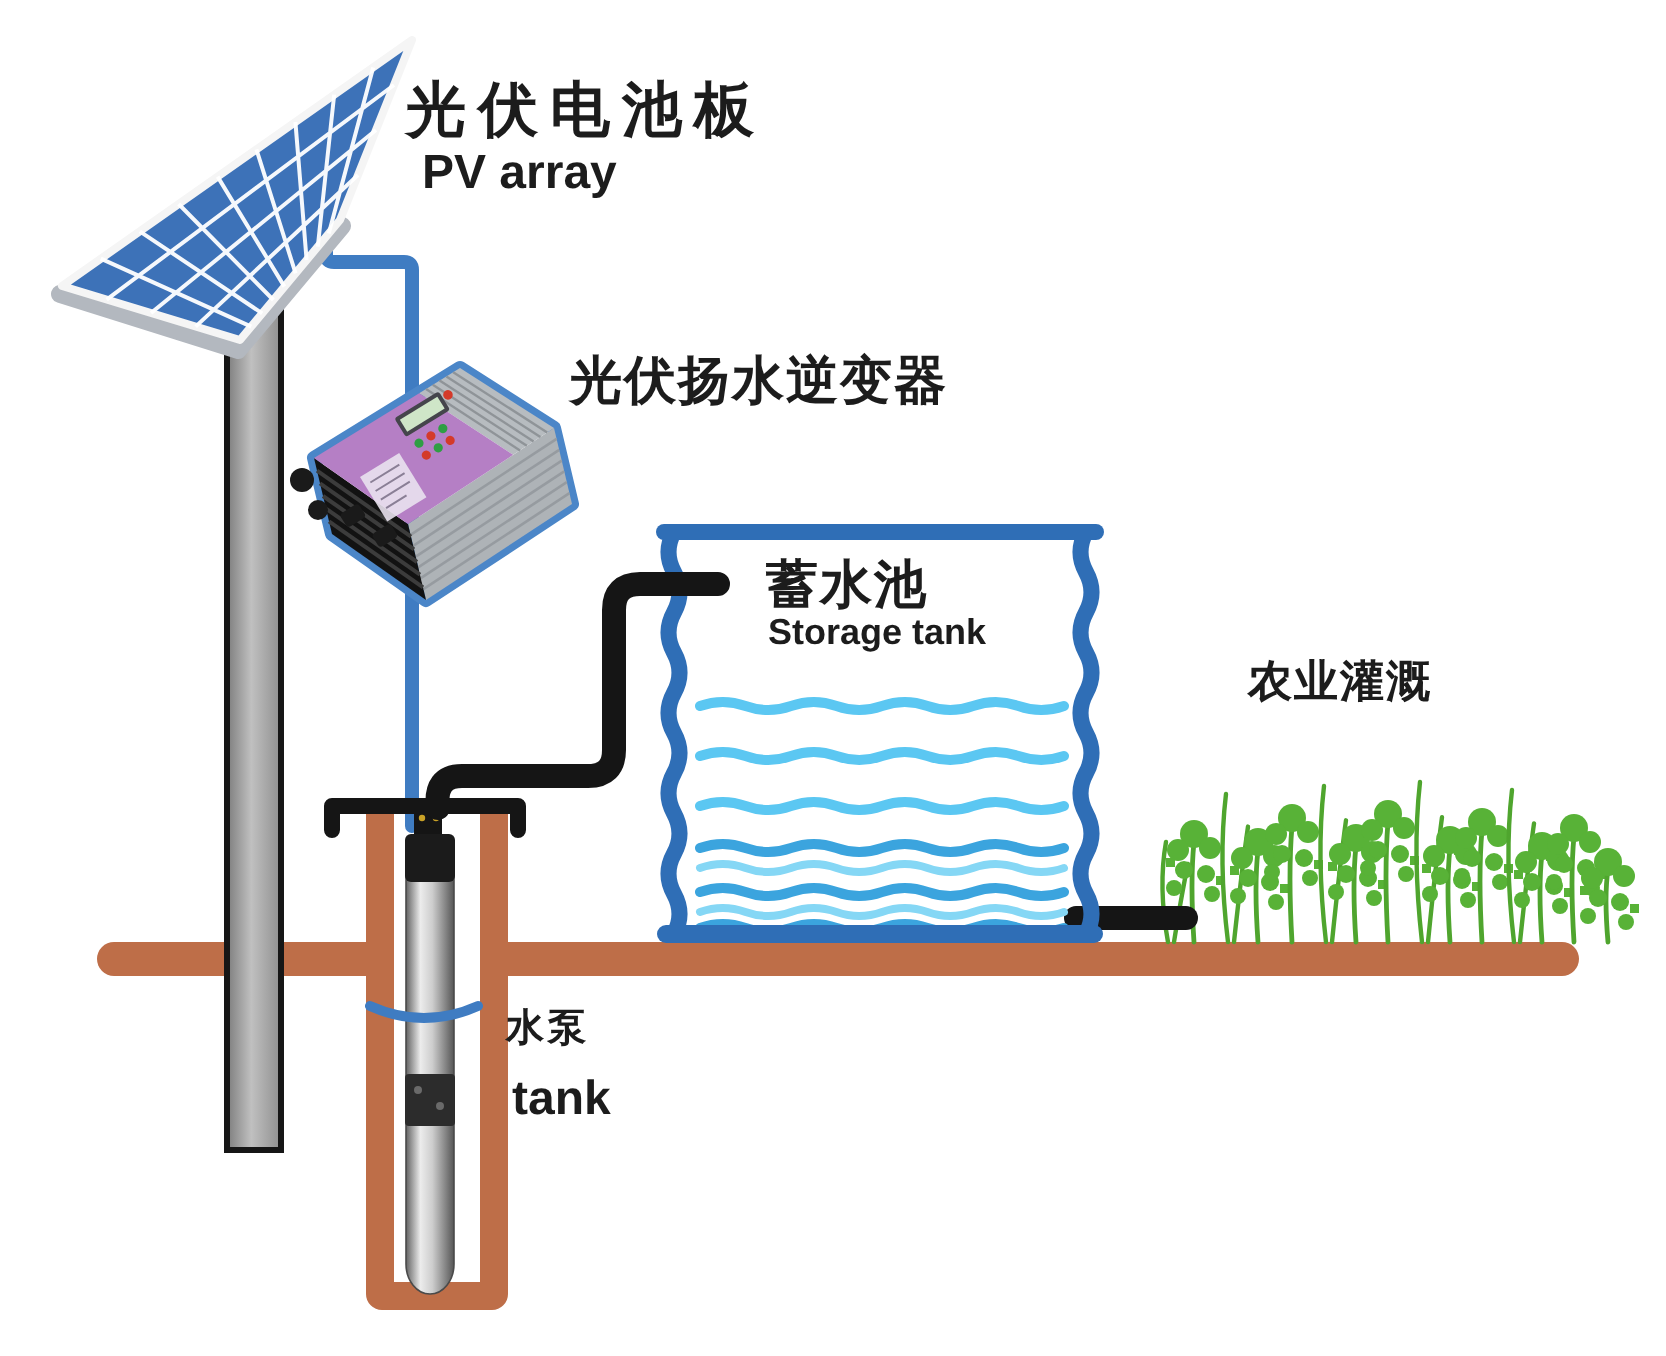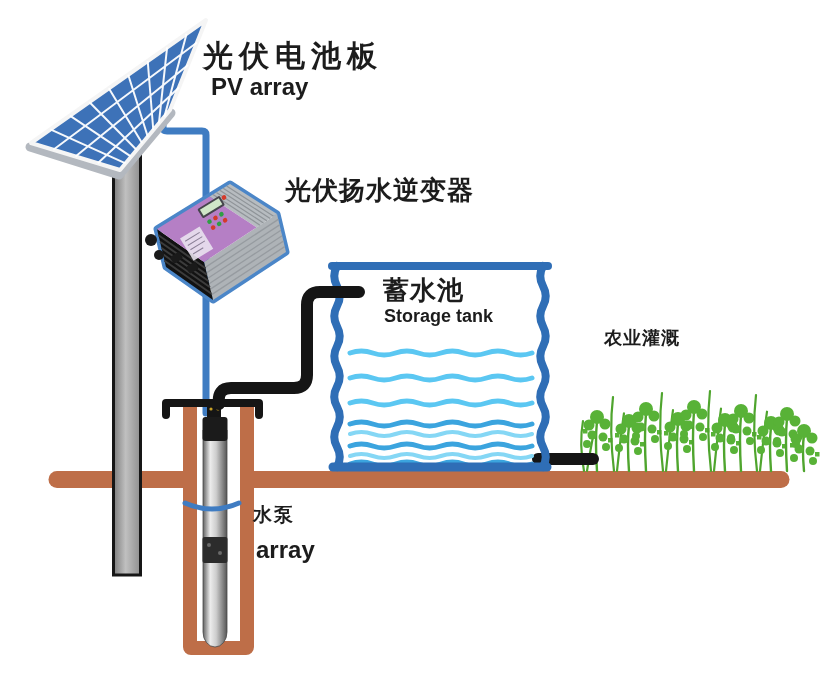--- a/index.html
+++ b/index.html
@@ -6,23 +6,23 @@
   .stage{
     position:relative;width:833px;height:678px;background:#ffffff;overflow:hidden;
     font-family:"Liberation Sans","DejaVu Sans",sans-serif;
   }
   .stage svg{position:absolute;left:0;top:0;}
   .lbl{position:absolute;font-weight:bold;color:#1c1c1c;white-space:nowrap;line-height:1.05;}
   .lbl-pv-zh{left:203px;top:40px;font-size:30px;letter-spacing:6px;}
   .lbl-pv-en{left:211px;top:74px;font-size:24px;}
   .lbl-inv-zh{left:285px;top:177px;font-size:26px;letter-spacing:1px;}
   .lbl-inv-en{left:286px;top:205px;font-size:22px;}
-  .lbl-tank-zh{left:383px;top:279px;font-size:26px;letter-spacing:1px;font-family:Liberation Mono, monospace;}
+  .lbl-tank-zh{left:383px;top:279px;font-size:26px;letter-spacing:1px;}
   .lbl-tank-en{left:384px;top:307px;font-size:18px;}
-  .lbl-irr-zh{left:604px;top:329px;font-size:18px;letter-spacing:1px;}
+  .lbl-irr-zh{left:624px;top:329px;font-size:22px;letter-spacing:1px;}
   .lbl-irr-en{left:594px;top:351px;font-size:21px;}
   .lbl-pump-zh{left:253px;top:505px;font-size:19px;letter-spacing:2px;}
   .lbl-pump-en{left:256px;top:537px;font-size:24px;}
 </style>
 </head>
 <body>
 
 <div class="stage">
 
 <svg width="833" height="678" viewBox="0 0 833 678">
@@ -255,15 +255,15 @@
   </g>
 </svg>
 
 <div class="lbl lbl-pv-zh">光伏电池板</div>
 <div class="lbl lbl-inv-zh">光伏扬水逆变器</div>
 <div class="lbl lbl-pv-en">PV array</div>
 <div class="lbl lbl-tank-zh">蓄水池</div>
 <div class="lbl lbl-tank-en">Storage tank</div>
 <div class="lbl lbl-irr-zh">农业灌溉</div>
 <div class="lbl lbl-pump-zh">水泵</div>
-<div class="lbl lbl-pump-en">array</div>
+<div class="lbl lbl-pump-en">tank</div>
 
 </div>
 
 </body></html>

